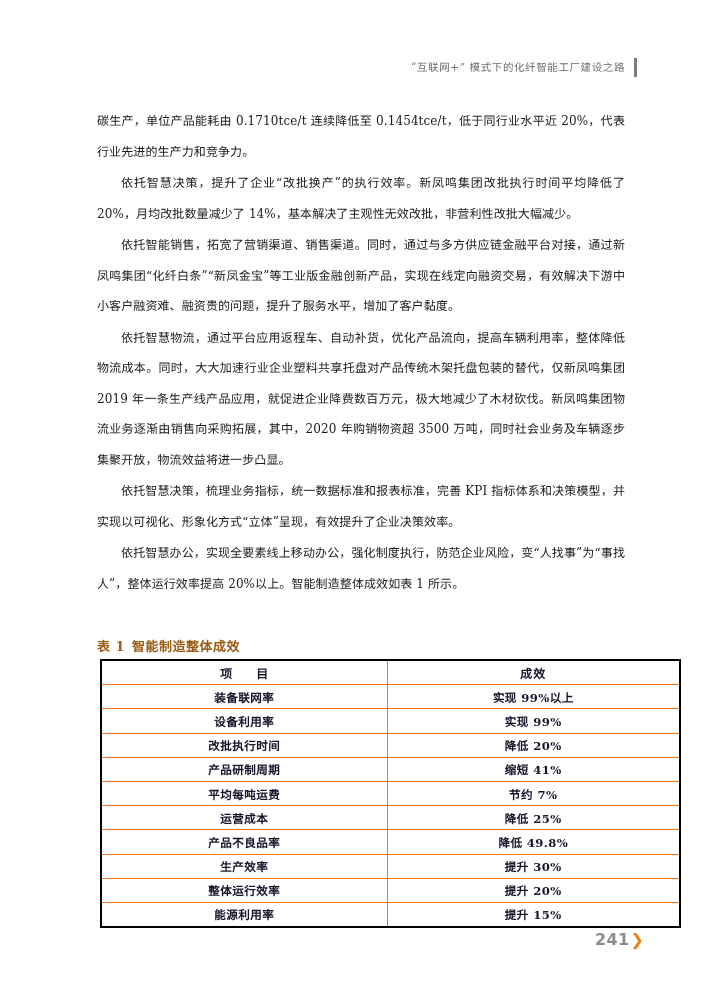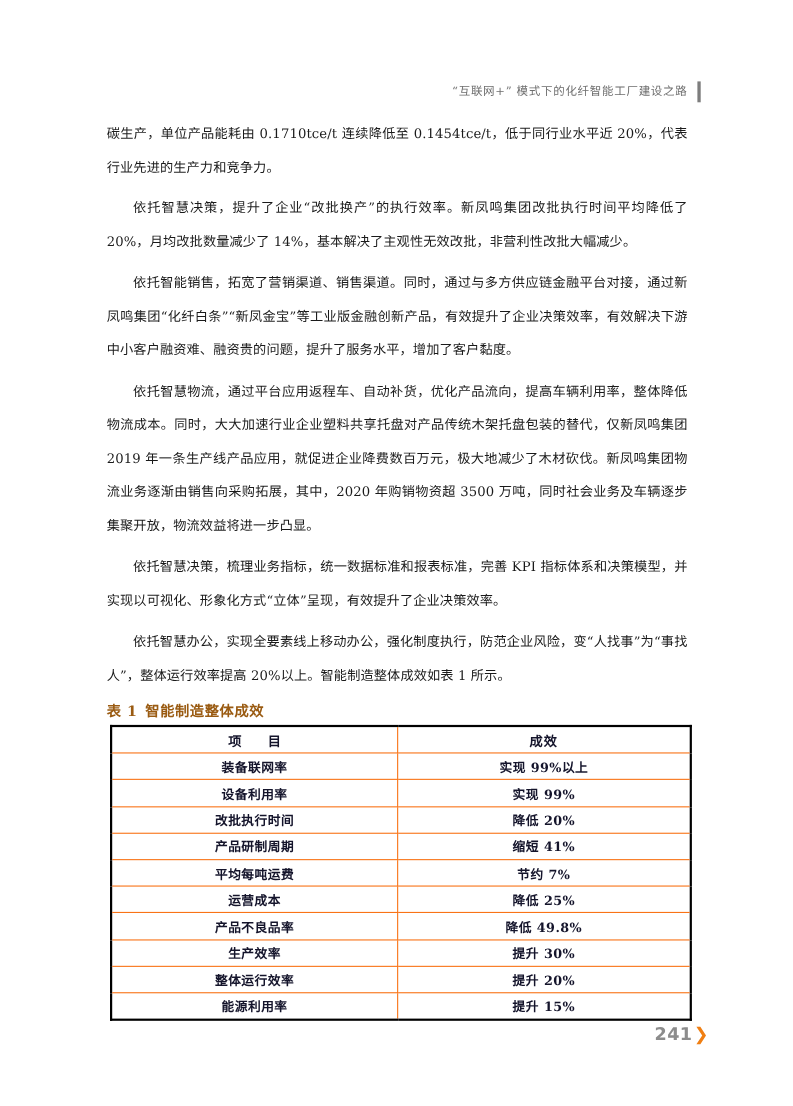--- a/index.html
+++ b/index.html
@@ -18,21 +18,21 @@
 
   .page {
     position: absolute;
     inset: 0;
     background: #ffffff;
   }
 
   
   .running-header {
     position: absolute;
-    top: 74px;
+    top: 58px;
     right: 84px;
     display: flex;
     align-items: center;
     gap: 9px;
     white-space: nowrap;
   }
   .running-header-text {
     font-family: "DejaVu Serif", "Liberation Serif", serif;
     font-size: 10.5px;
     letter-spacing: 0.6px;
@@ -60,21 +60,21 @@
     line-height: 30.5px;
     text-align: justify;
     text-justify: inter-ideograph;
     letter-spacing: 0.1px;
     color: #1a1a1a;
   }
   p.body-par.indent {
     text-indent: 2em;
   }
   p.body-par + p.body-par {
-    margin-top: 7px;
+    margin-top: 1px;
   }
 
   
   .table-caption {
     position: absolute;
     left: 97px;
     top: 636px;
     width: 528px;
     font-size: 13px;
     font-weight: bold;
@@ -83,21 +83,21 @@
   }
   .table-caption .cap-num {
     margin-right: 7px;
   }
 
   
   .data-table-wrap {
     position: absolute;
     left: 100px;
     top: 659px;
-    width: 529px;
+    width: 581px;
   }
   table.data-table {
     width: 100%;
     border-collapse: collapse;
     table-layout: fixed;
     font-size: 11.6px;
     color: #14142b;
   }
   table.data-table col.col-item { width: 49.4%; }
   table.data-table col.col-value { width: 50.6%; }
@@ -163,21 +163,21 @@
 <div class="page">
 
   <div class="running-header">
     <span class="running-header-text">“互联网+” 模式下的化纤智能工厂建设之路</span>
     <span class="running-header-rule"></span>
   </div>
 
   <div class="content">
     <p class="body-par">碳生产，单位产品能耗由 0.1710tce/t 连续降低至 0.1454tce/t，低于同行业水平近 20%，代表行业先进的生产力和竞争力。</p>
     <p class="body-par indent">依托智慧决策，提升了企业“改批换产”的执行效率。新凤鸣集团改批执行时间平均降低了 20%，月均改批数量减少了 14%，基本解决了主观性无效改批，非营利性改批大幅减少。</p>
-    <p class="body-par indent">依托智能销售，拓宽了营销渠道、销售渠道。同时，通过与多方供应链金融平台对接，通过新凤鸣集团“化纤白条”“新凤金宝”等工业版金融创新产品，有效提升了企业决策效率，有效解决下游中小客户融资难、融资贵的问题，提升了服务水平，增加了客户黏度。</p>
+    <p class="body-par indent">依托智能销售，拓宽了营销渠道、销售渠道。同时，通过与多方供应链金融平台对接，通过新凤鸣集团“化纤白条”“新凤金宝”等工业版金融创新产品，实现在线定向融资交易，有效解决下游中小客户融资难、融资贵的问题，提升了服务水平，增加了客户黏度。</p>
     <p class="body-par indent">依托智慧物流，通过平台应用返程车、自动补货，优化产品流向，提高车辆利用率，整体降低物流成本。同时，大大加速行业企业塑料共享托盘对产品传统木架托盘包装的替代，仅新凤鸣集团 2019 年一条生产线产品应用，就促进企业降费数百万元，极大地减少了木材砍伐。新凤鸣集团物流业务逐渐由销售向采购拓展，其中，2020 年购销物资超 3500 万吨，同时社会业务及车辆逐步集聚开放，物流效益将进一步凸显。</p>
     <p class="body-par indent">依托智慧决策，梳理业务指标，统一数据标准和报表标准，完善 KPI 指标体系和决策模型，并实现以可视化、形象化方式“立体”呈现，有效提升了企业决策效率。</p>
     <p class="body-par indent">依托智慧办公，实现全要素线上移动办公，强化制度执行，防范企业风险，变“人找事”为“事找人”，整体运行效率提高 20%以上。智能制造整体成效如表 1 所示。</p>
   </div>
 
   <div class="table-caption">
     <span class="cap-num">表 1</span><span>智能制造整体成效</span>
   </div>
 
   <div class="data-table-wrap">

